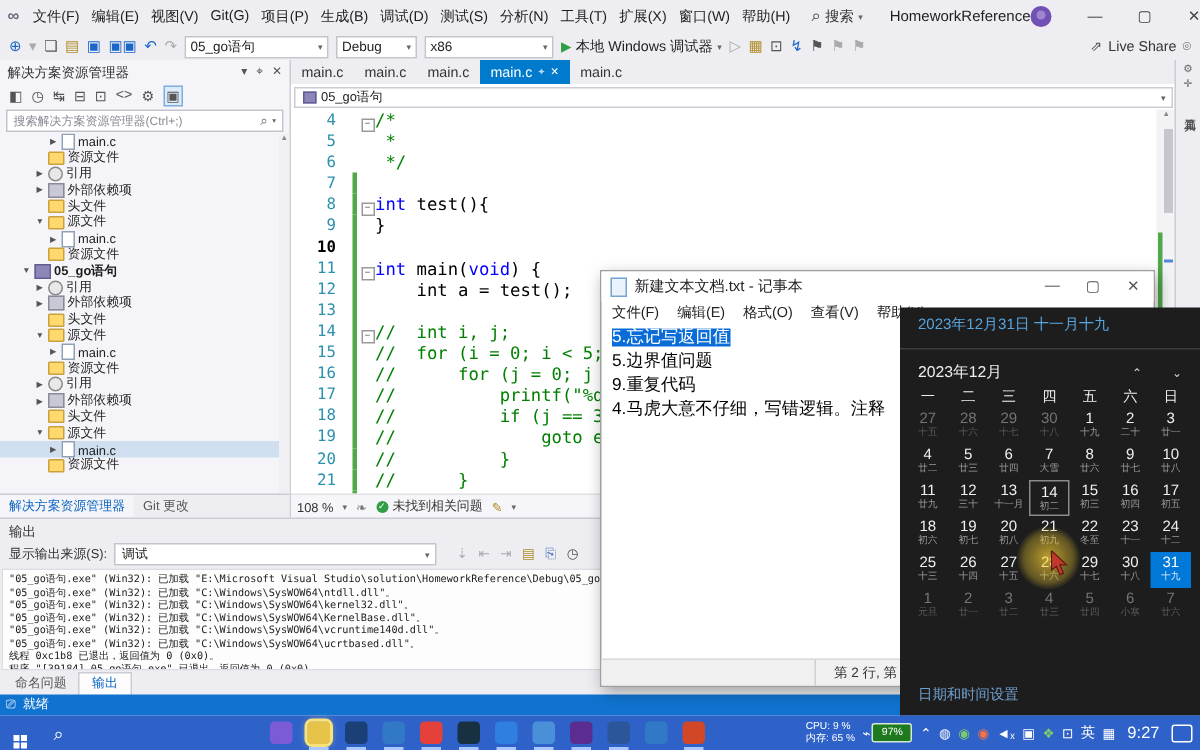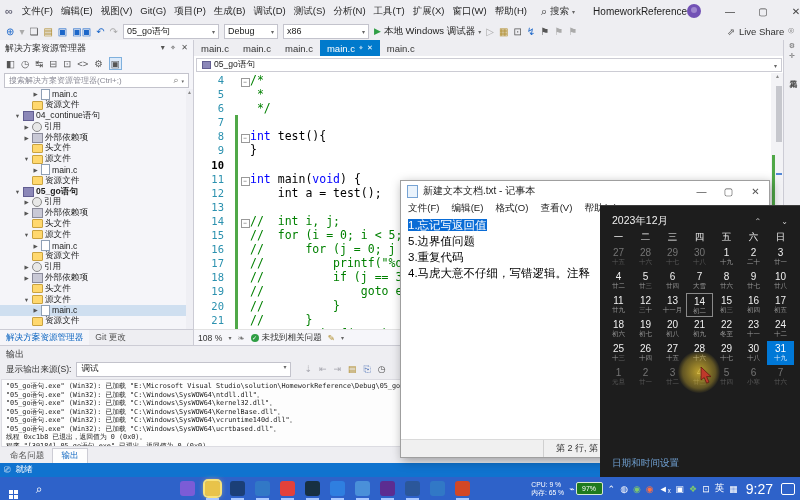--- a/index.html
+++ b/index.html
@@ -83,21 +83,21 @@
   .health{display:flex;align-items:center;gap:3px}
   .okdot{width:8px;height:8px;border-radius:50%;background:#2f9e44;color:#fff;font-size:6px;line-height:8px;text-align:center}
   .rail{position:absolute;right:0;top:40px;width:16px;height:305px;background:#eeeef2;border-left:1px solid #ccccd5;text-align:center}
   .rail .vtxt{writing-mode:vertical-rl;font-size:8px;color:#444;margin-top:8px}
   .rail .rtop{font-size:7px;color:#666;display:block;margin-top:2px}
 
   
   .output{position:absolute;left:0;top:345px;right:0;height:118px;background:#eeeef2;border-top:1px solid #ccccd5}
   .out-title{height:13px;font-size:9px;color:#333;padding:2px 6px 0 6px}
   .out-src{height:17px;display:flex;align-items:center;gap:5px;font-size:8.6px;padding:0 6px;color:#333}
-  .out-combo{width:205px;height:13px;background:#fff;border:1px solid #c3c3cc;font-size:8.6px;display:flex;align-items:flex-start;padding:0 4px;color:#222}
+  .out-combo{width:205px;height:13px;background:#fff;border:1px solid #c3c3cc;font-size:8.6px;display:flex;align-items:center;padding:0 4px;color:#222}
   .out-combo .car{margin-left:auto;color:#666;font-size:6px}
   .out-icons{display:flex;gap:7px;font-size:9px;color:#a8a8b0;margin-left:8px}
   .out-icons .c1{color:#b08c2a}.out-icons .c2{color:#4a6fb5}.out-icons .c3{color:#555}
   .out-log{position:absolute;left:1px;right:14px;top:33px;bottom:17px;background:#fdfdfd;border:1px solid #dcdce2;font-family:"DejaVu Sans Mono",monospace;font-size:6.8px;line-height:8.5px;color:#1a1a1a;padding:2px 4px;white-space:pre;overflow:hidden}
   .out-vscroll{position:absolute;right:1px;top:33px;bottom:17px;width:12px;background:#f3f3f6}
   .out-tabs{position:absolute;bottom:1px;left:2px;height:15px;display:flex;font-size:8.6px}
   .out-tab{padding:0 8px;color:#555;display:flex;align-items:center}
   .out-tab.active{background:#fdfdfd;color:#0a64c0;border:1px solid #ccccd4;border-bottom:none}
 
   .vs-status{position:absolute;left:0;top:463px;width:800px;height:14px;background:#1073cf;color:#fff;font-size:8.6px;display:flex;align-items:center;padding-left:4px;gap:5px}
@@ -145,21 +145,21 @@
   .app.running::after{content:"";position:absolute;left:1px;right:1px;bottom:-4px;height:2px;background:#a9c8ff}
   .app.active{outline:2px solid rgba(255,231,120,.95);box-shadow:0 0 6px rgba(255,231,120,.8)}
   .tb-right{margin-left:auto;display:flex;align-items:center;gap:5px;padding-right:3px}
   .cpu{font-size:6.8px;line-height:7.6px;text-align:left;white-space:nowrap}
   .bat-wrap{display:flex;align-items:center;gap:1px}
   .plug{font-size:9px}
   .bat{width:25px;height:11px;border:1px solid #d5e8d5;background:#1e7a1e;color:#fff;font-size:7px;display:flex;align-items:center;justify-content:center;border-radius:2px}
   .tray{font-size:9px;display:flex;gap:5px;align-items:center}
   .tray .g1{color:#fff}.tray .g2{color:#7ec96d}.tray .g3{color:#ff7043}
   .ime{font-size:9.5px}
-  .clock{font-size:14px;padding:0 3px}
+  .clock{font-size:11px;padding:0 3px}
   .notif{width:12px;height:10px;border:1px solid #fff;border-radius:2px;margin-right:2px}
 
   
   .click-glow{position:absolute;left:678px;top:351px;width:42px;height:42px;border-radius:50%;z-index:9;background:radial-gradient(circle,rgba(255,214,51,.7),rgba(255,214,51,.3) 55%,rgba(255,214,51,0) 72%)}
   .cursor{position:absolute;left:700px;top:367px;z-index:10}
 </style>
 </head>
 <body>
 
 <div class="screen">
@@ -264,25 +264,20 @@
           <div class="se-row" style="padding-left: 31px;">
             <span class="arr">▶</span>
             <span class="tico ti-file"></span>
             <span class="lbl">main.c</span>
           </div>
           <div class="se-row" style="padding-left: 22px;">
             <span class="arr"></span>
             <span class="tico ti-folder"></span>
             <span class="lbl">资源文件</span>
           </div>
-          <div class="se-row" style="padding-left: 13px;">
-            <span class="arr">▼</span>
-            <span class="tico ti-proj"></span>
-            <span class="lbl">04_continue语句</span>
-          </div>
           <div class="se-row" style="padding-left: 22px;">
             <span class="arr">▶</span>
             <span class="tico ti-ref"></span>
             <span class="lbl">引用</span>
           </div>
           <div class="se-row" style="padding-left: 22px;">
             <span class="arr">▶</span>
             <span class="tico ti-deps"></span>
             <span class="lbl">外部依赖项</span>
           </div>
@@ -494,31 +489,32 @@
       </span>
     </div>
     <div class="np-menu">
         <span>文件(F)</span>
         <span>编辑(E)</span>
         <span>格式(O)</span>
         <span>查看(V)</span>
         <span>帮助(H)</span>
       </div>
     <div class="np-body">
-        <div class="np-line sel"><span class="tx">1.忘记写返回值</span></div>
+        <div class="np-line sel"><span class="tx">5.忘记写返回值</span></div>
         <div class="np-line"><span class="tx">5.边界值问题</span></div>
-        <div class="np-line"><span class="tx">3.重复代码</span></div>
+        <div class="np-line"><span class="tx">9.重复代码</span></div>
         <div class="np-line"><span class="tx">4.马虎大意不仔细，写错逻辑。注释</span></div>
       </div>
     <div class="np-status">
       <span class="np-cell">第 2 行, 第 1 列</span>
     </div>
   </div>
 
   <div class="flyout">
+    <div class="fly-date">2023年12月31日 十一月十九</div>
     <div class="fly-div"></div>
     <div class="fly-month">
       <span>2023年12月</span>
       <span class="fly-chev">
         <span>⌃</span>
         <span>⌄</span>
       </span>
     </div>
     <div class="cal">
         <div class="cal-row">

